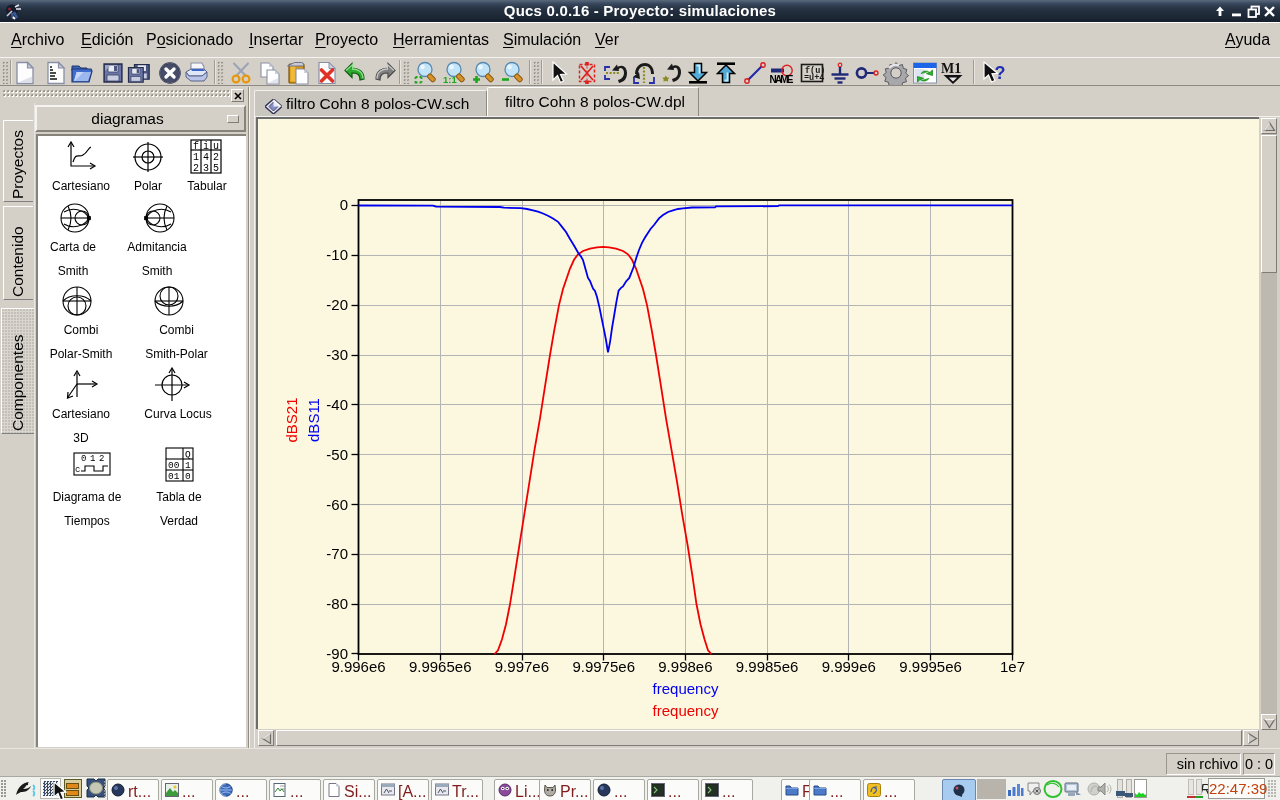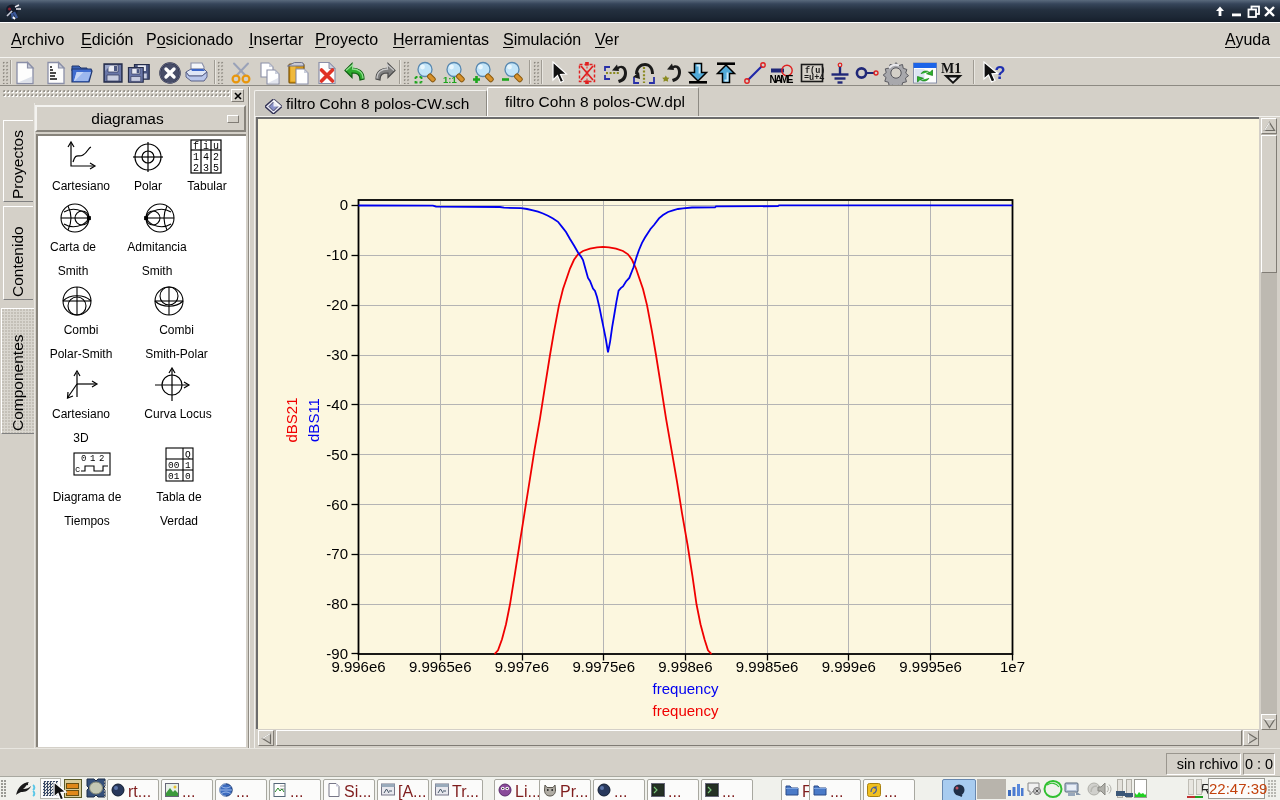--- a/index.html
+++ b/index.html
@@ -47,20 +47,21 @@
 <div id="stage">
   <div class="abs" id="titlebar"></div>
   <svg class="abs" style="left:4px;top:2px" width="18" height="18">
       <ellipse cx="8" cy="8" rx="6" ry="5.5" fill="#141c2c"></ellipse>
       <path d="M3,14 L8,9" stroke="#c8ccd8" stroke-width="1.6"></path>
       <path d="M10,10 L13,16 M8,11 L9,17" stroke="#3c5a9a" stroke-width="2.4"></path>
       <path d="M11,5 l4,-2 M12,7 l5,0" stroke="#e8e8f0" stroke-width="1.4"></path>
       <circle cx="5.5" cy="7" r="1.5" fill="#8a2030"></circle>
       <path d="M9,15 l2,2" stroke="#fff" stroke-width="1.8"></path>
     </svg>
+  <div class="abs" id="titletext">Qucs 0.0.16 - Proyecto: simulaciones</div>
   <svg class="abs" style="left:1211px;top:3px" width="66" height="16">
     <path d="M5,8 L9,3.5 L13,8 h-2.6 v5 h-2.8 v-5 z" fill="#fff"></path>
     <rect x="21" y="10.5" width="9" height="2.8" fill="#fff"></rect>
     <g fill="none" stroke="#fff" stroke-width="1.8">
         <rect x="40.5" y="3.5" width="7.5" height="7.5"></rect>
         <rect x="37.5" y="6.5" width="7.5" height="7.5" fill="#1d2836"></rect>
       </g>
     <path d="M54,4 L63,13 M63,4 L54,13" stroke="#fff" stroke-width="2.4"></path>
   </svg>
   <div class="abs" id="menubar">

